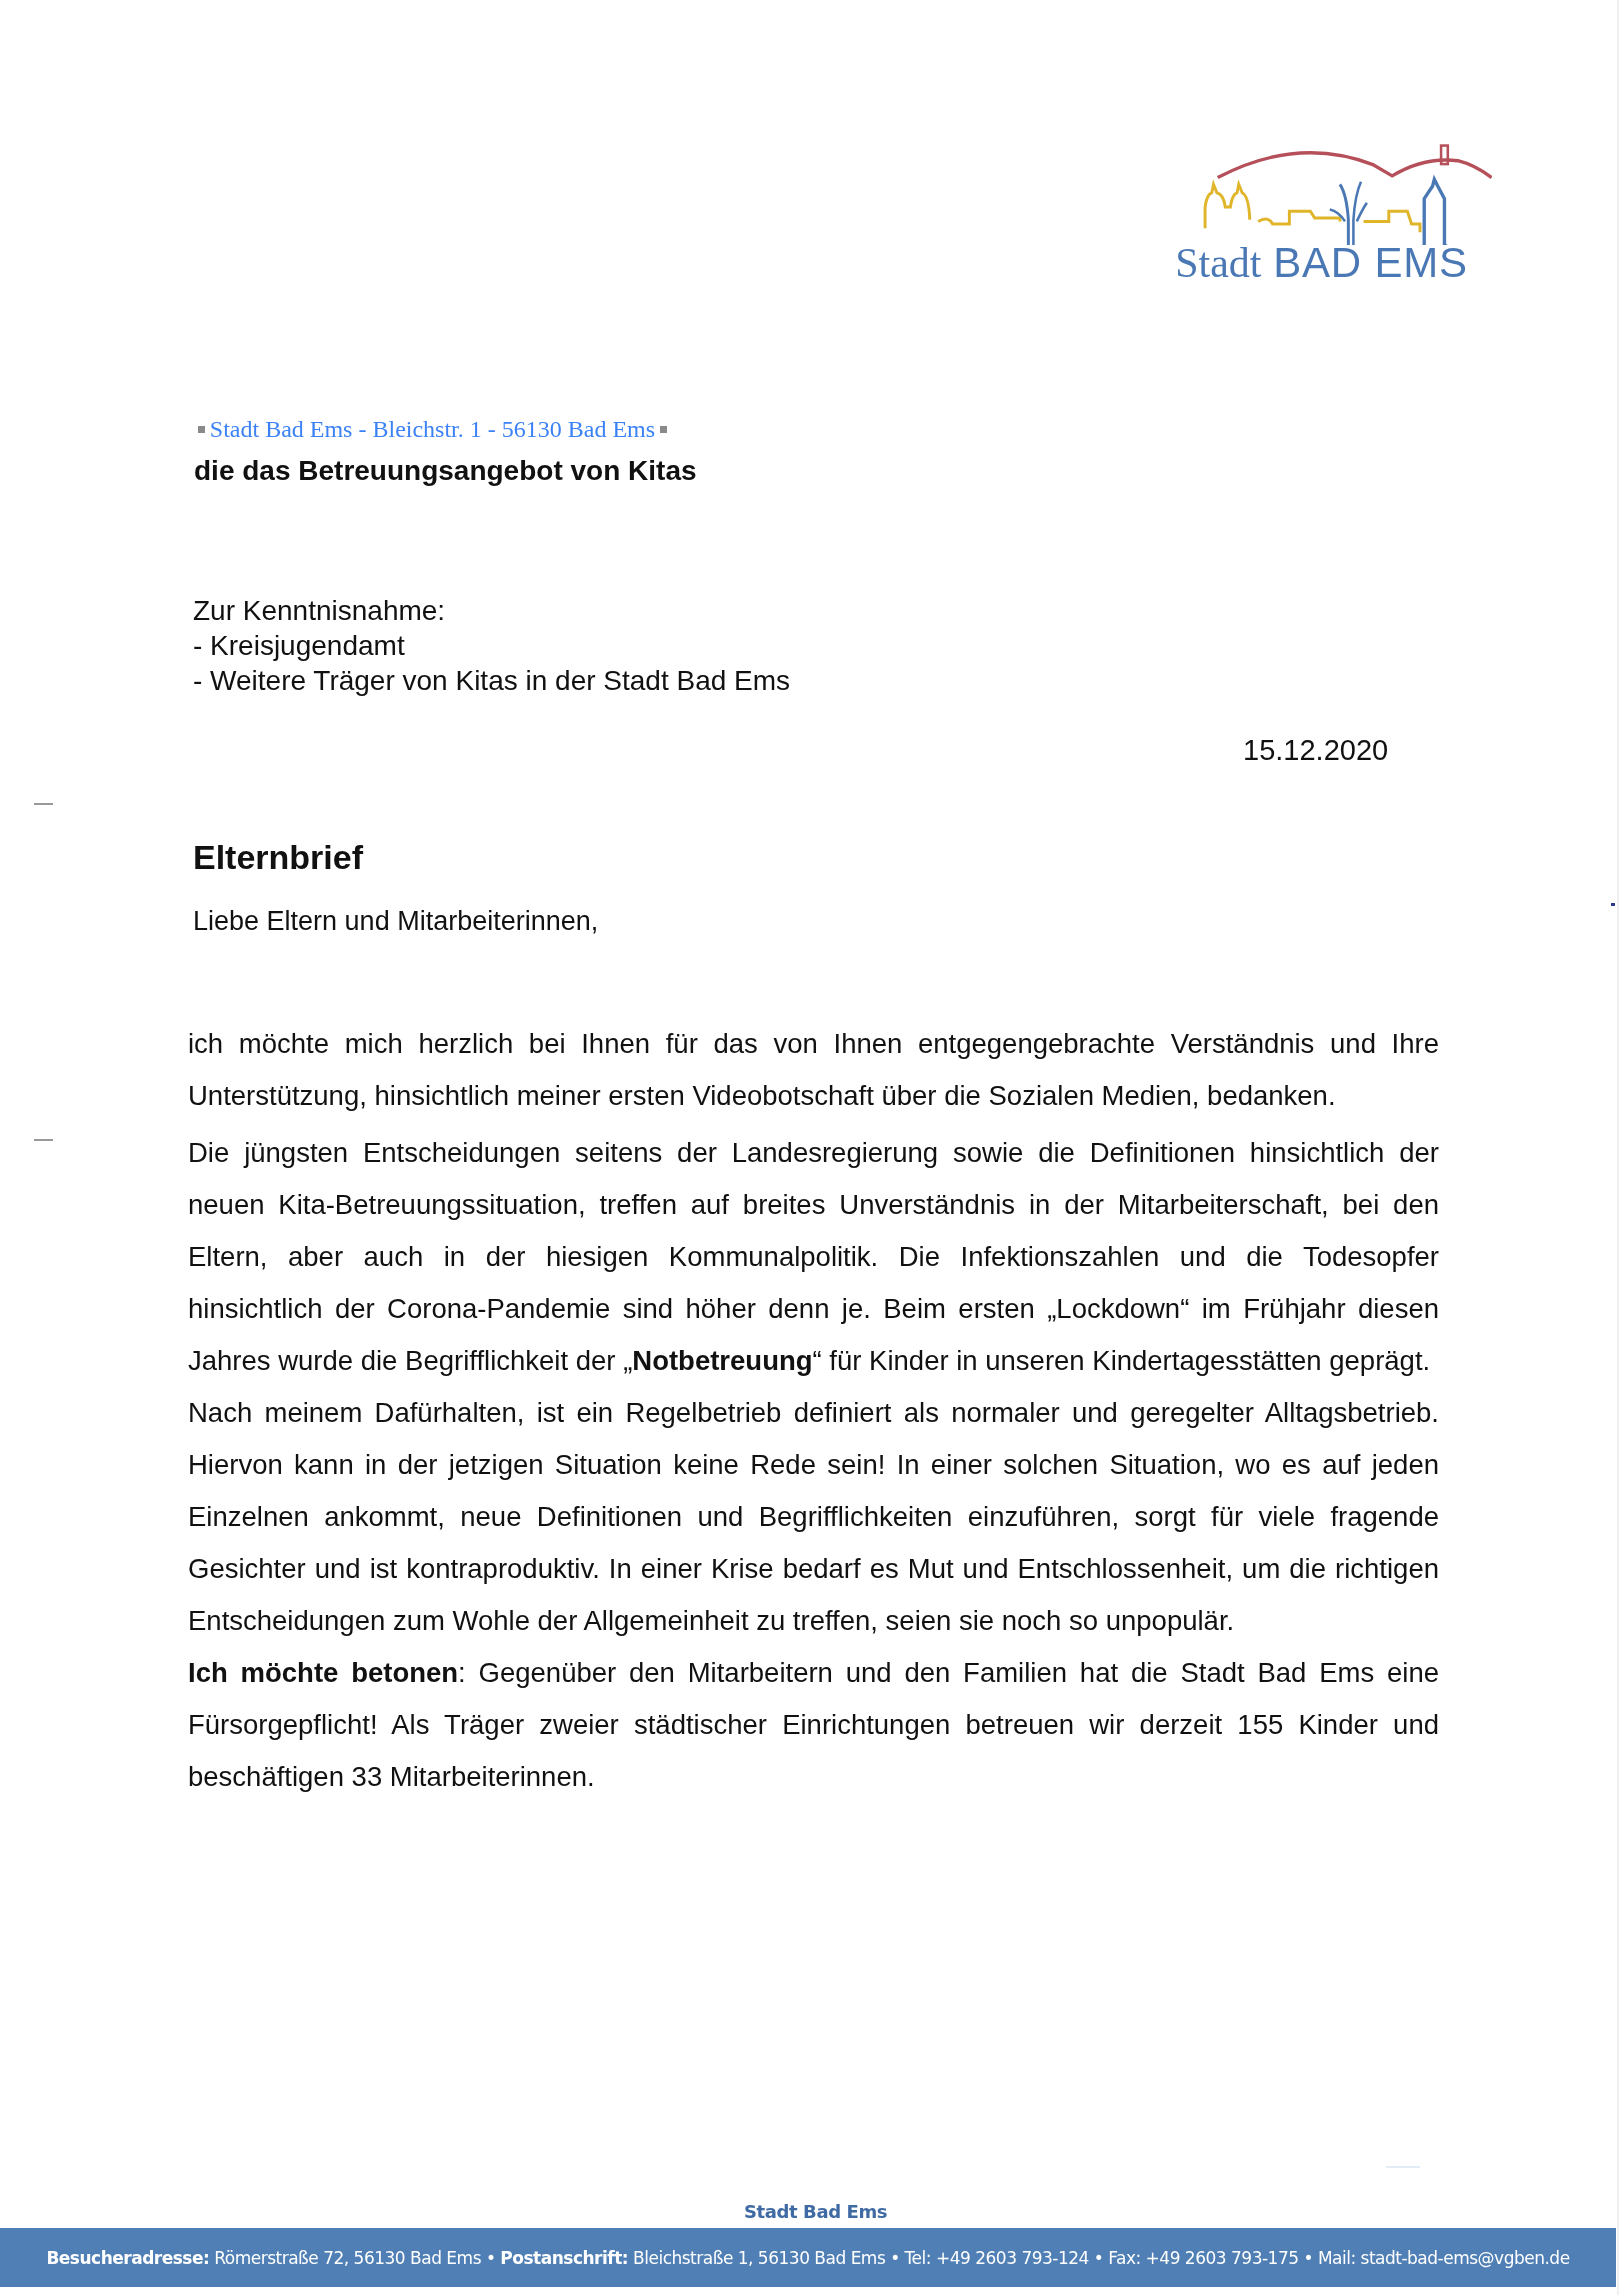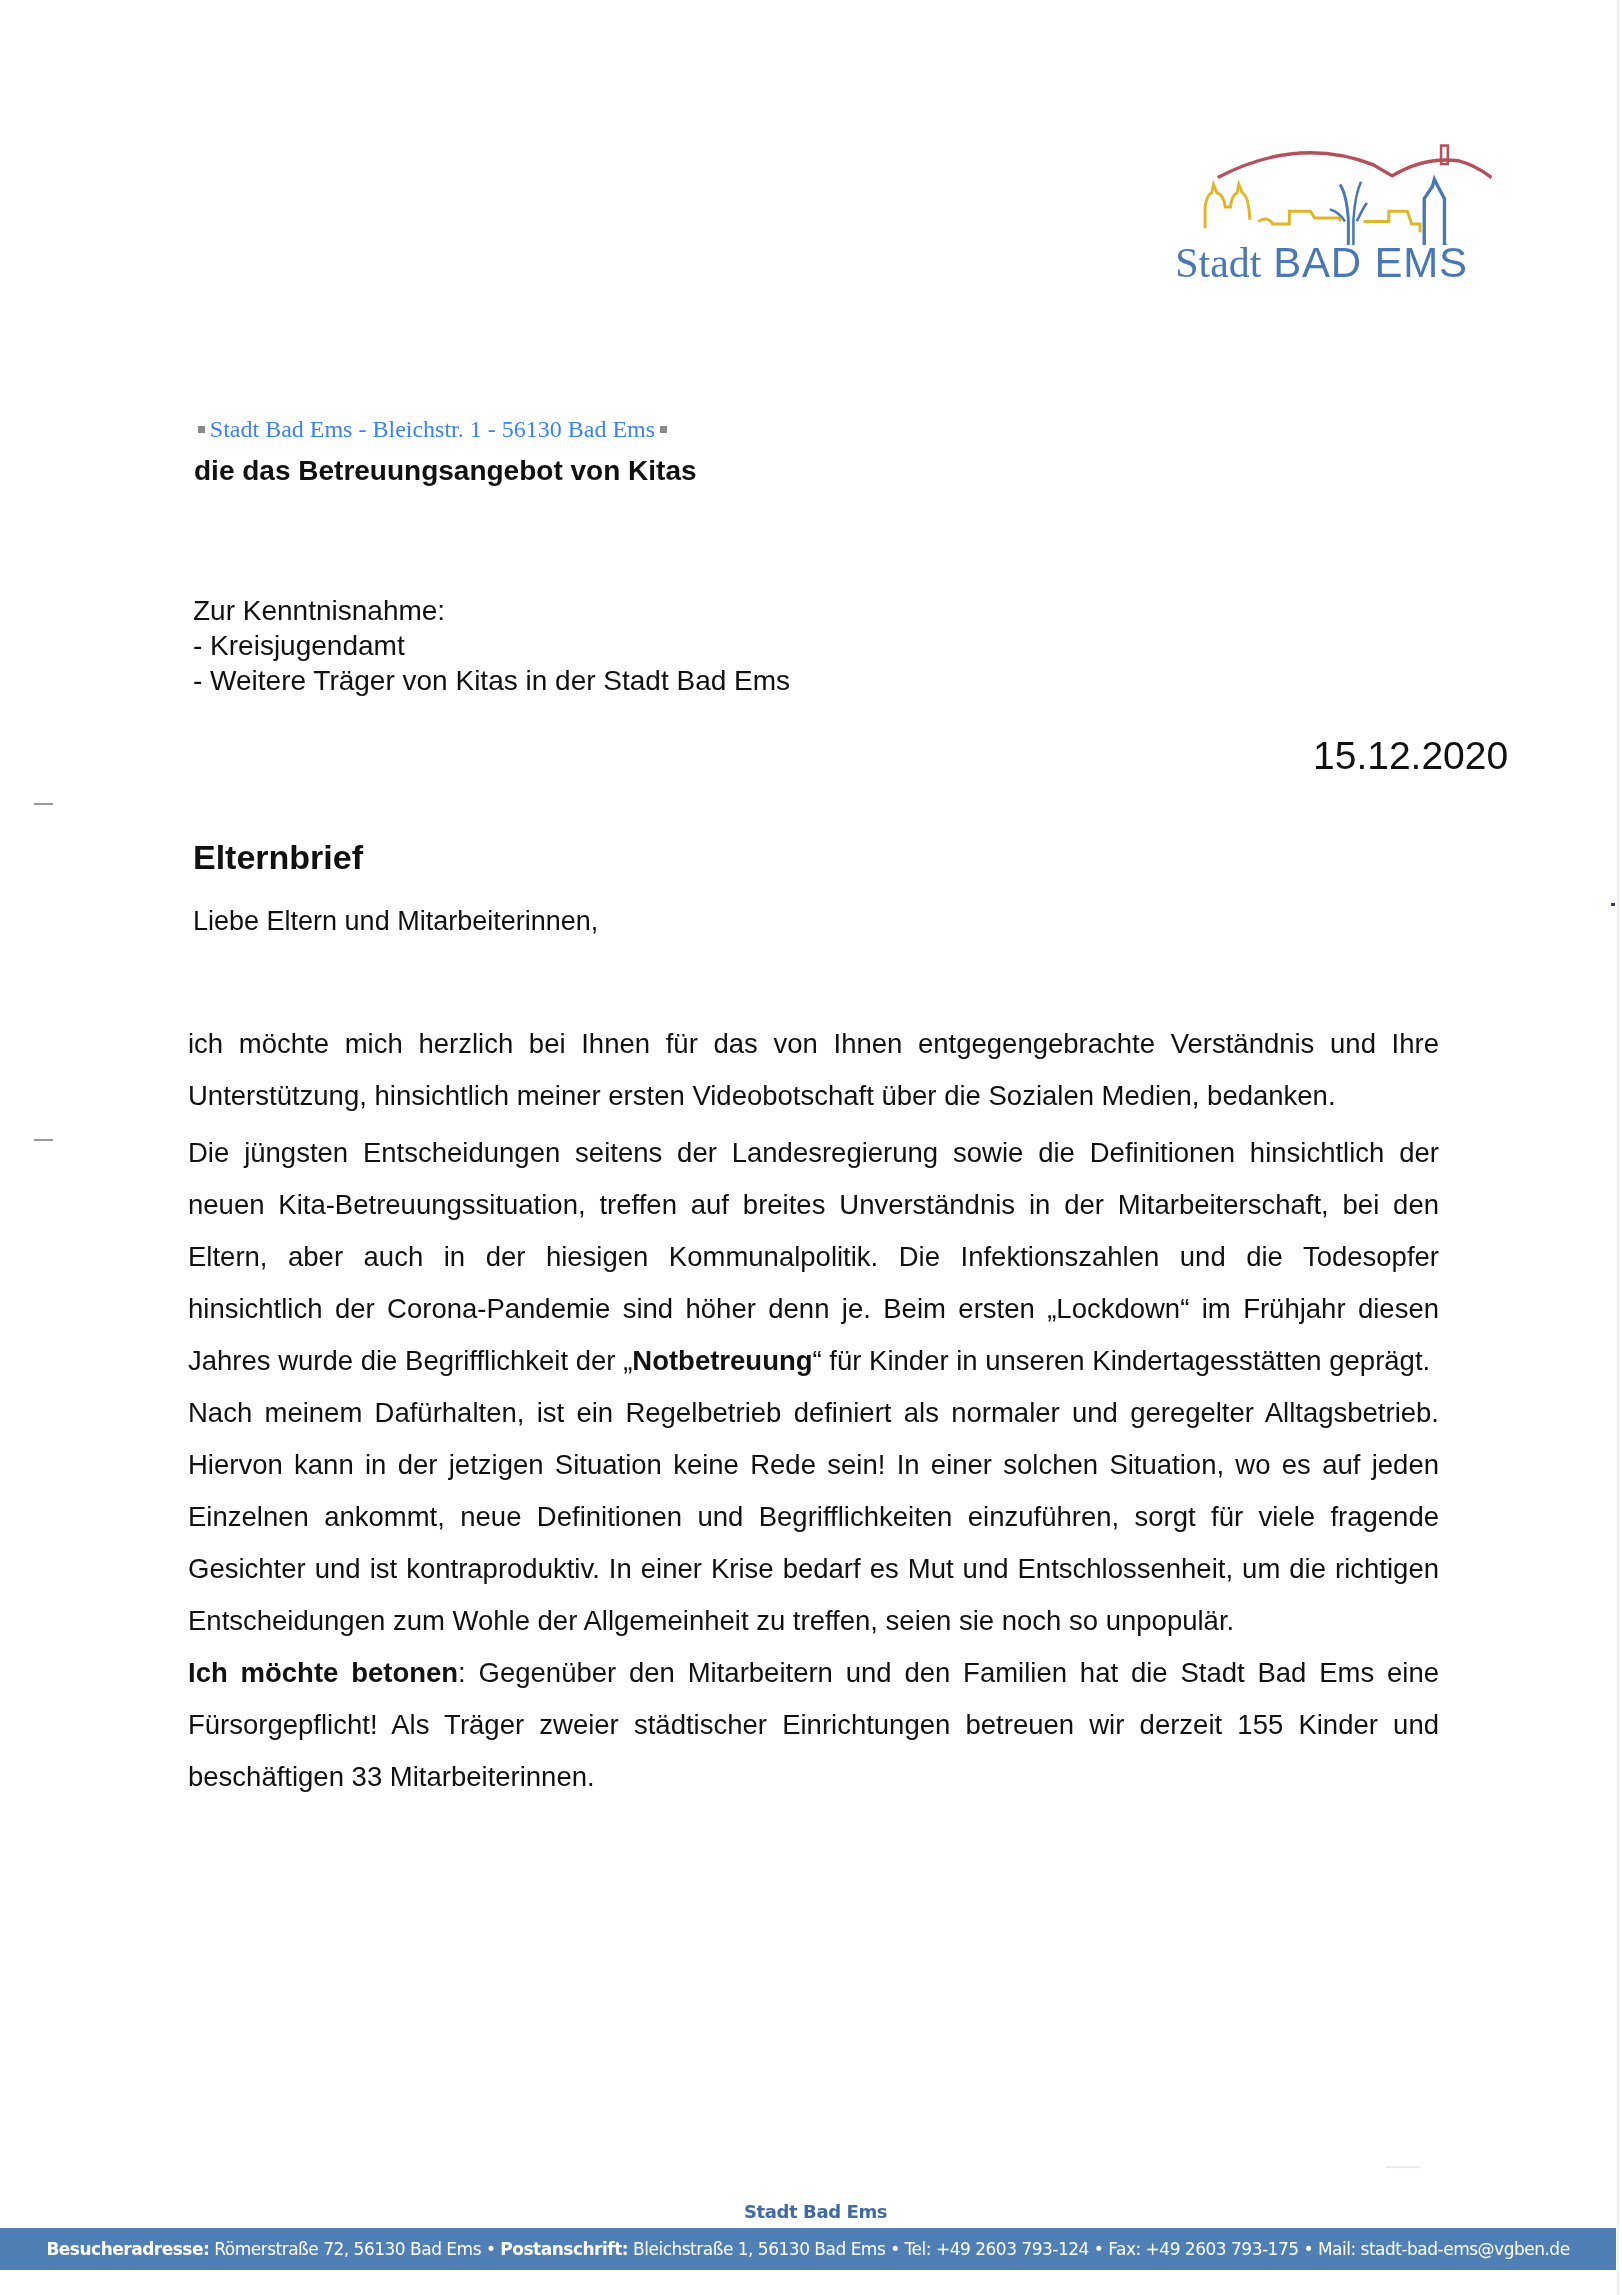--- a/index.html
+++ b/index.html
@@ -26,21 +26,21 @@
     }
     .sender-line .sq { display: inline-block; width: 6.8px; height: 6.8px; background: #8a8a8a; vertical-align: middle; margin: 0 5px; position: relative; top: -1.7px; }
 
     
     .recipient { left: 194px; top: 453px; font-size: 28px; font-weight: bold; line-height: 36px; }
     .recipient div { white-space: nowrap; }
 
     .cc { left: 193px; top: 593px; font-size: 28px; line-height: 35px; }
     .cc div { white-space: nowrap; }
 
-    .date { left: 1313px; top: 734px; font-size: 39px; }
+    .date { left: 1243px; top: 734px; font-size: 29px; }
 
     .margin-mark { background: #999999; height: 1.7px; width: 18.6px; }
 
     .title { left: 193px; top: 838px; font-size: 34px; font-weight: bold; }
 
     .salutation { left: 193px; top: 906px; font-size: 27px; }
 
     .body-text {
       left: 188px; width: 1251px; font-size: 27.5px; line-height: 52px;
       text-align: justify;
@@ -52,21 +52,21 @@
 
     .scan-dot { left: 1611px; top: 903px; width: 4.2px; height: 3.4px; background: #2a3a8a; }
     .scan-edge { left: 1617px; top: 0; width: 1.7px; height: 2295px; background: #f0f0f0; }
 
     
     .footer-name {
       left: 744px; top: 2201px; font-size: 18px; color: #3f6aa3; font-weight: bold;
       font-family: "DejaVu Sans", sans-serif; letter-spacing: -0.4px;
     }
     .footer-bar {
-      left: 0; top: 2228px; width: 1616px; height: 42px; background: #4f7fb4;
+      left: 0; top: 2228px; width: 1616px; height: 59px; background: #4f7fb4;
       display: flex; align-items: center; justify-content: center;
     }
     .footer-bar .txt {
       color: #ffffff; font-family: "DejaVu Sans", sans-serif; font-size: 17px; white-space: nowrap;
       letter-spacing: -0.5px;
     }
     .footer-bar b { font-weight: bold; }
     .faint-line { left: 1386px; top: 2166px; width: 34px; height: 1.7px; background: #e4ecf6; }
   </style>
 </head>

